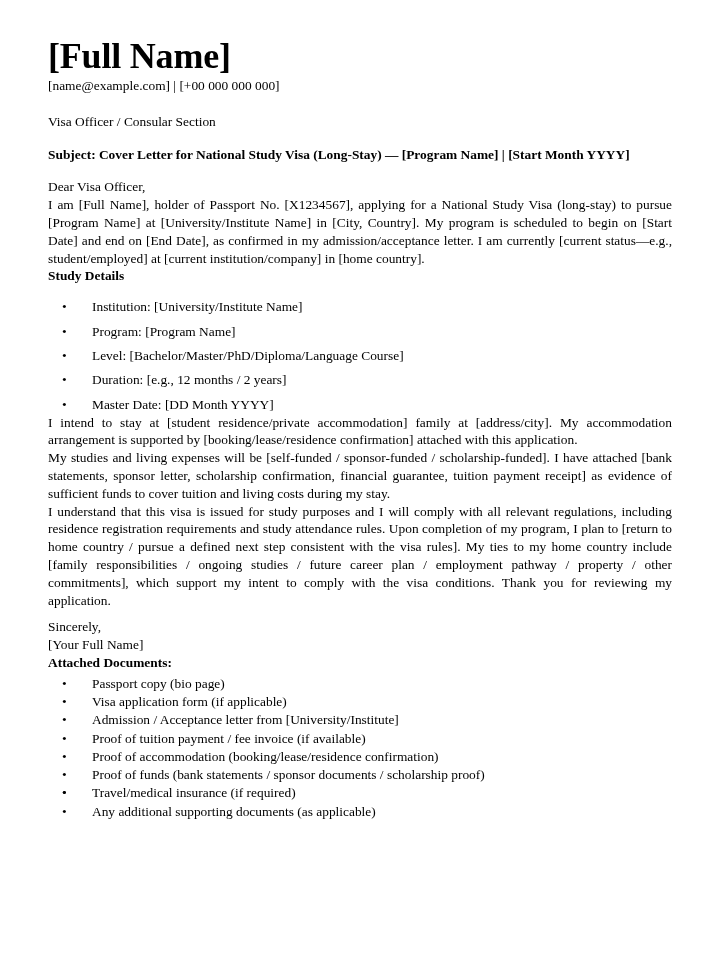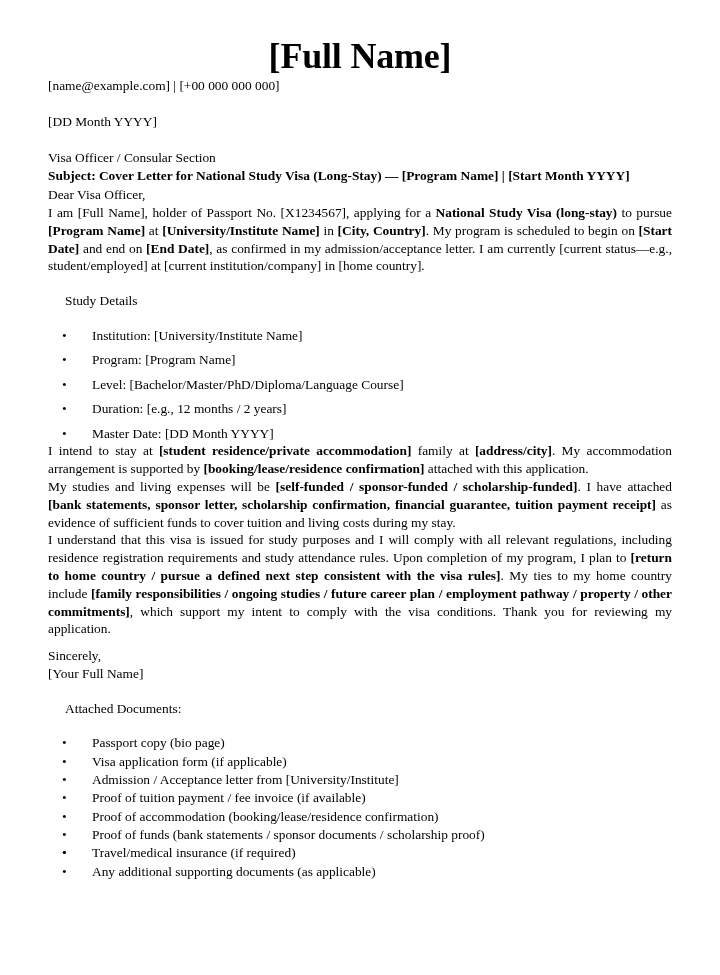--- a/index.html
+++ b/index.html
@@ -4,50 +4,49 @@
   <style>
     html, body { margin: 0; padding: 0; background: #ffffff; }
     body {
       width: 720px; height: 975px; overflow: hidden;
       font-family: "Liberation Serif", "DejaVu Serif", serif;
       color: #000000;
       font-size: 13.4px;
       line-height: 17.8px;
     }
     .page { position: relative; padding: 36px 48px 0 48px; }
-    .name { font-weight: bold; font-size: 36px; line-height: 40px; margin: 0 0 1px 0; letter-spacing: -0.2px; text-align: center; }
+    .name { font-weight: bold; font-size: 36px; line-height: 40px; margin: 0 0 1px 0; letter-spacing: -0.2px; }
     .line { display: block; }
     .block { margin: 0; }
     .gap-18 { margin-top: 18px; }
-    .gap-15 { margin-top: 1px; }
+    .gap-15 { margin-top: 15px; }
     .gap-10 { margin-top: 10px; }
     .gap-9 { margin-top: 9px; }
     .subject { font-weight: bold; }
     .para { text-align: justify; margin: 0; }
-    .para b { font-weight: bold; }
-    .heading { font-weight: normal; margin: 17px; }
+    .para b { font-weight: normal; }
+    .heading { font-weight: bold; margin: 0; }
     ul.bullets { list-style: none; margin: 0; padding: 0; }
     ul.bullets li { position: relative; padding-left: 44px; }
     ul.bullets li .dot { position: absolute; left: 14px; top: 0; }
     ul.study li { margin-top: 6.6px; }
     ul.study li:first-child { margin-top: 13px; }
     ul.docs li { margin-top: 0.5px; }
     ul.docs { margin-top: 3px; }
   </style>
 </head>
 <body>
 
 <div class="page">
 
   <div class="name">[Full Name]</div>
   <div class="block">
     <span class="line">[name@example.com] | [+00 000 000 000]</span>
   </div>
 
-  <div class="block gap-18">[DD Month YYYY]</div>
 
   <div class="block gap-18">
     <span class="line">Visa Officer / Consular Section</span>
   </div>
 
   <div class="block subject gap-15">Subject: Cover Letter for National Study Visa (Long-Stay) — [Program Name] | [Start Month YYYY]</div>
 
   <div class="block gap-15">Dear Visa Officer,</div>
 
   <p class="para gap-15"><span>I am [Full Name], holder of Passport No. [X1234567], applying for a </span><b>National Study Visa (long-stay)</b><span> to pursue </span><b>[Program Name]</b><span> at </span><b>[University/Institute Name]</b><span> in </span><b>[City, Country]</b><span>. My program is scheduled to begin on </span><b>[Start Date]</b><span> and end on </span><b>[End Date]</b><span>, as confirmed in my admission/acceptance letter. I am currently [current status—e.g., student/employed] at [current institution/company] in [home country].</span></p>

